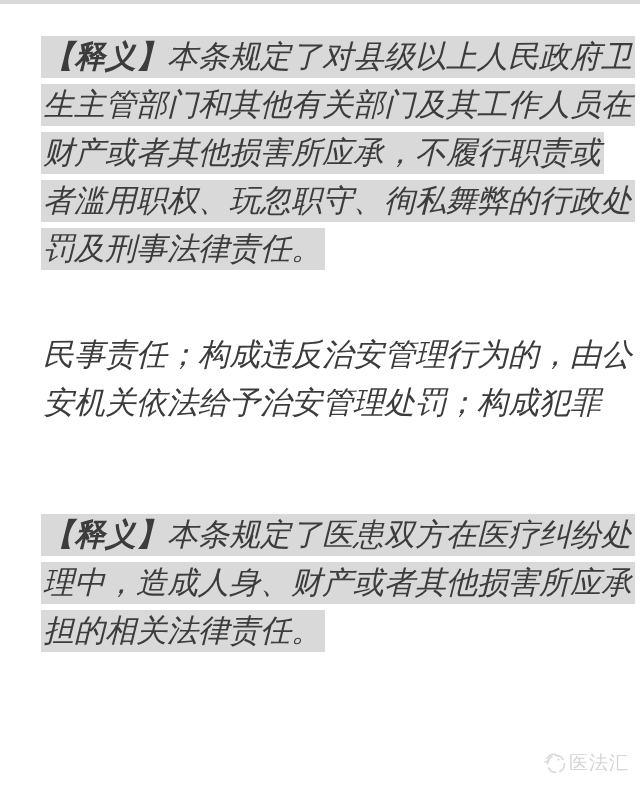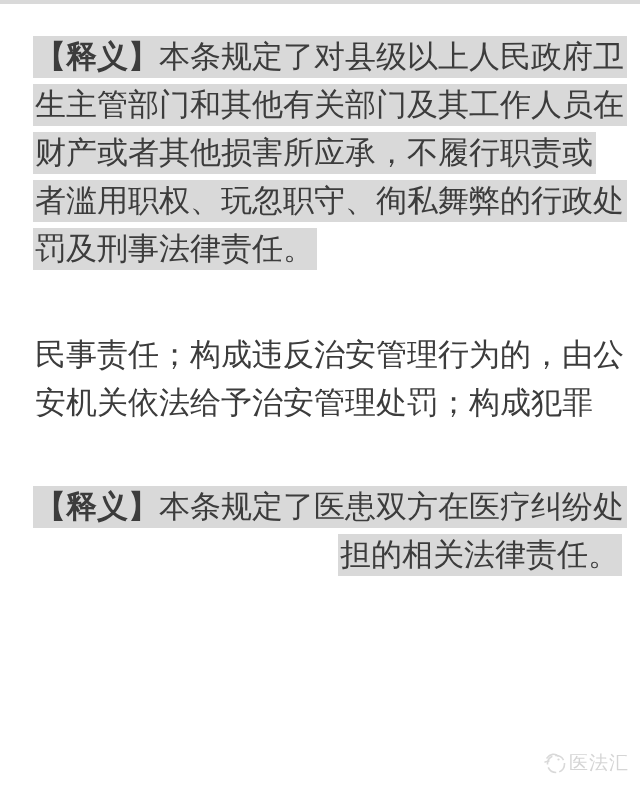--- a/index.html
+++ b/index.html
@@ -18,25 +18,25 @@
     position:relative;
     overflow:hidden;
   }
   .top-strip{
     position:absolute;top:0;left:0;
     width:640px;height:4px;
     background:var(--hl);
   }
   .article{
     position:absolute;
-    top:31px;left:33px;right:18px;
+    top:31px;left:41px;right:18px;font-style:italic;
   }
   .para{display:block;}
   .para + .para{margin-top:58px;}
-  .para:last-child{margin-top:56px;text-align:right;}
+  .para:last-child{margin-top:84px;}
   .line{
     display:block;
     height:48px;
     line-height:48px;
     font-size:31px;
     white-space:nowrap;
     letter-spacing:0px;
   }
   .line .seg{
     display:inline-block;
@@ -74,20 +74,21 @@
       <span class="line"><span class="seg">财产或者其他损害所应承，不履行职责或</span></span>
       <span class="line"><span class="seg">者滥用职权、玩忽职守、徇私舞弊的行政处</span></span>
       <span class="line"><span class="seg">罚及刑事法律责任。</span></span>
     </p>
     <p class="para">
       <span class="line"><span class="seg">民事责任；构成违反治安管理行为的，由公</span></span>
       <span class="line"><span class="seg">安机关依法给予治安管理处罚；构成犯罪</span></span>
     </p>
     <p class="para para-highlight">
       <span class="line"><span class="seg"><b class="prefix">【释义】</b>本条规定了医患双方在医疗纠纷处</span></span>
+      <span class="line"><span class="seg">理中，造成人身、财产或者其他损害所应承</span></span>
       <span class="line"><span class="seg">担的相关法律责任。</span></span>
     </p>
   </div>
 
 <div class="watermark">
   <span>
     <svg width="27" height="27" viewBox="0 0 27 27" fill="none">
       <circle cx="14" cy="15" r="8.5" stroke="#d9d9d9" stroke-width="1.6" stroke-dasharray="10 3"></circle>
       <path d="M5 9 C8 5, 13 4, 16 7" stroke="#d9d9d9" stroke-width="1.6" fill="none" stroke-linecap="round"></path>
       <path d="M3 13 L7 12" stroke="#d9d9d9" stroke-width="1.4" stroke-linecap="round"></path>

